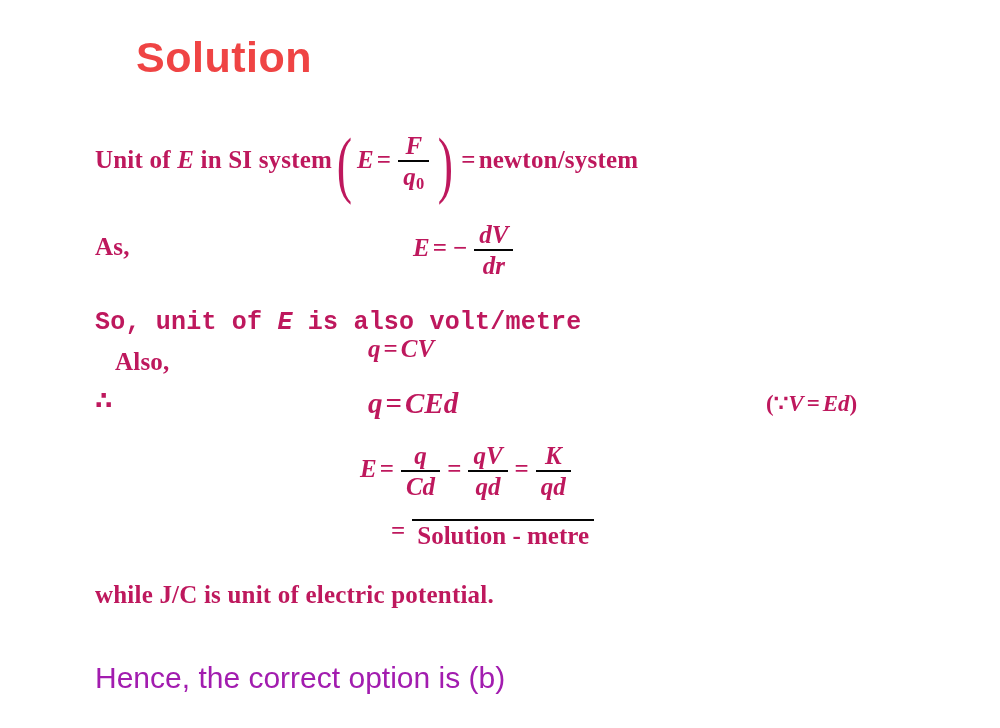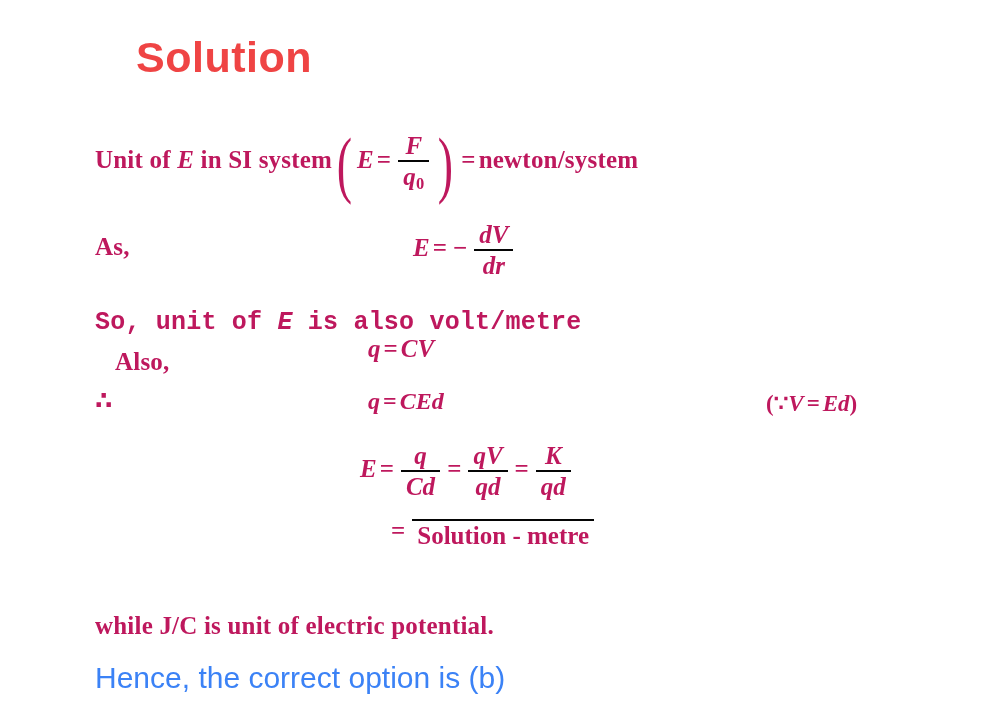--- a/index.html
+++ b/index.html
@@ -109,34 +109,34 @@
   }
 
   
   #row-unit-e      { left: 95px;  top: 133px; }
   #lbl-as          { left: 95px;  top: 234px; }
   #eq-dvdr         { left: 413px; top: 222px; font-size: 25px; }
   #row-so-unit     { left: 95px;  top: 310px; font-family: Liberation Mono, monospace; }
   #lbl-also        { left: 95px;  top: 349px; margin-left: 20px; }
   #eq-q-cv         { left: 368px; top: 336px; font-size: 25px; }
   #lbl-therefore   { left: 95px;  top: 388px; }
-  #eq-q-ced        { left: 368px; top: 389px; font-size: 24px; }
+  #eq-q-ced        { left: 368px; top: 389px; font-size: 29px; }
   #note-v-ed       { left: 766px; top: 392px; font-size: 23px; }
   #eq-e-chain      { left: 360px; top: 443px; font-size: 25px; }
   #eq-joule        { left: 388px; top: 518px; font-size: 25px; }
-  #row-while-jc    { left: 95px;  top: 613px; }
+  #row-while-jc    { left: 95px;  top: 582px; }
 
   .hence {
     position: absolute;
     left: 95px;
     top: 663px;
     font-family: "Liberation Sans", sans-serif;
     font-weight: normal;
     font-size: 30px;
-    color: #3b82f6;
+    color: #a21caf;
     white-space: nowrap;
     line-height: 1;
   }
 
   .therefore-glyph {
     font-size: 25px;
     font-weight: bold;
     font-family: "DejaVu Sans", sans-serif;
   }
 </style>

